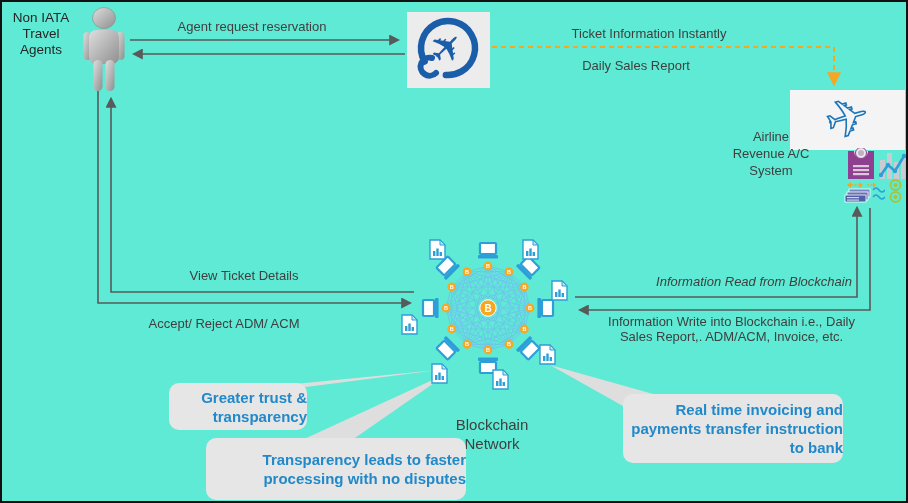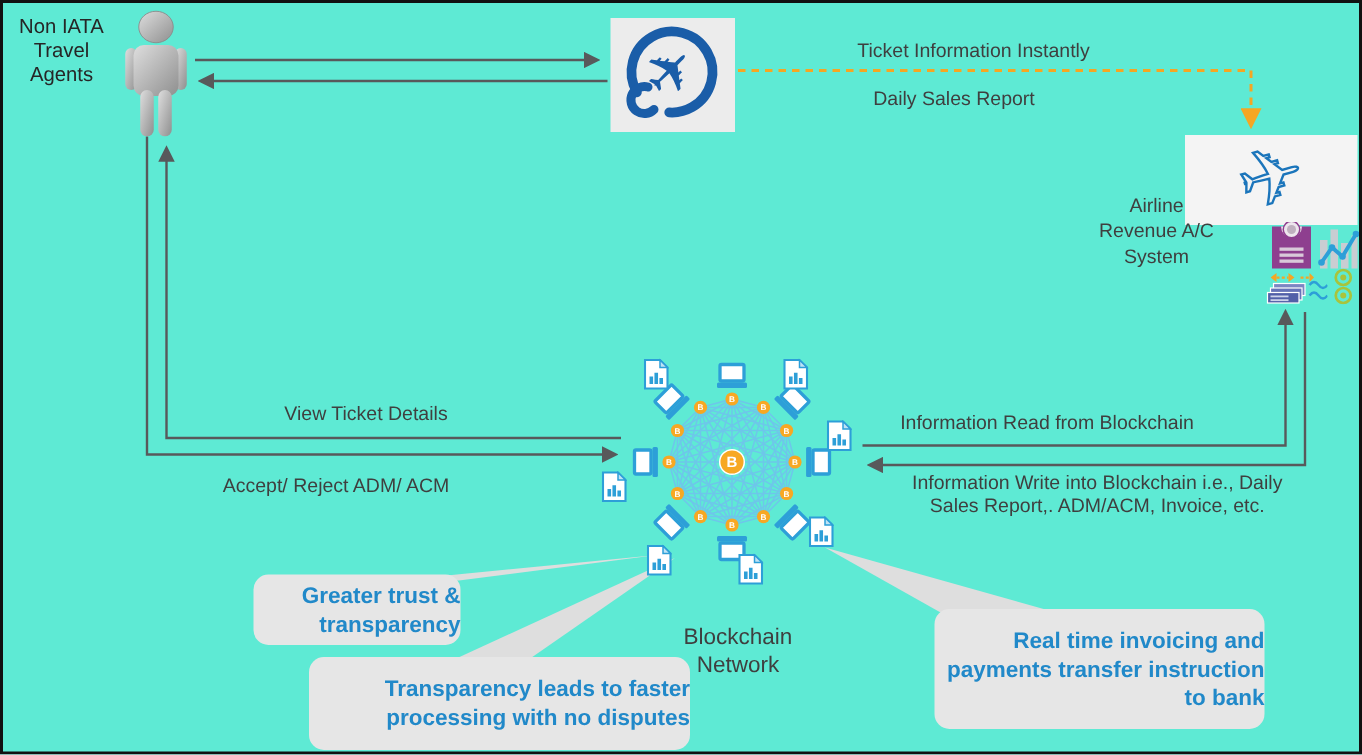--- a/index.html
+++ b/index.html
@@ -135,25 +135,26 @@
     <path d="M1,5 q3,-4 6,0 q3,4 6,0" fill="none" stroke="#2D9FD8" stroke-width="1.6"></path>
     <path d="M1,12 q3,-4 6,0 q3,4 6,0" fill="none" stroke="#2D9FD8" stroke-width="1.6"></path>
   </svg>
   <svg class="abs" style="left:884px;top:177px;" width="19" height="24" viewBox="0 0 19 24">
     <circle cx="9.5" cy="6" r="5" fill="none" stroke="#A8C43C" stroke-width="1.8"></circle>
     <circle cx="9.5" cy="6" r="2" fill="#A8C43C"></circle>
     <circle cx="9.5" cy="18" r="5" fill="none" stroke="#A8C43C" stroke-width="1.8"></circle>
     <circle cx="9.5" cy="18" r="2" fill="#A8C43C"></circle>
   </svg>
 
+  <div class="lbl" style="left:140px;top:17px;width:220px;"><span>Agent request reservation</span></div>
   <div class="lbl" style="left:547px;top:24px;width:200px;"><span>Ticket Information Instantly</span></div>
   <div class="lbl" style="left:534px;top:56px;width:200px;"><span>Daily Sales Report</span></div>
   <div class="lbl" style="left:142px;top:266px;width:200px;"><span>View Ticket Details</span></div>
   <div class="lbl" style="left:112px;top:314px;width:220px;"><span>Accept/ Reject ADM/ ACM</span></div>
-  <div class="lbl" style="left:576px;top:272px;width:240px;"><span>Information Read from Blockchain</span></div>
+  <div class="lbl" style="left:632px;top:272px;width:240px;font-style:italic;"><span>Information Read from Blockchain</span></div>
   <div class="lbl" style="left:577px;top:312px;width:305px;">
     <span class="ln">Information Write into Blockchain i.e., Daily</span>
     <span class="ln">Sales Report,. ADM/ACM, Invoice, etc.</span>
   </div>
 
   <svg id="mesh-svg" class="abs" style="left:400px;top:230px;" width="172" height="152" viewBox="0 0 172 152">
       <line x1="86" y1="34" x2="107" y2="39.626933041053576" stroke="#6EC6EA" stroke-width="1"></line>
       <line x1="86" y1="34" x2="122.37306695894642" y2="55" stroke="#6EC6EA" stroke-width="1"></line>
       <line x1="86" y1="34" x2="128" y2="76" stroke="#6EC6EA" stroke-width="1"></line>
       <line x1="86" y1="34" x2="122.37306695894642" y2="97" stroke="#6EC6EA" stroke-width="1"></line>
@@ -305,28 +306,28 @@
     <span class="ln">Blockchain</span>
     <span class="ln">Network</span>
   </div>
 
   <div class="callout" style="left:167px;top:381px;width:138px;height:47px;">
     <div>
       <span class="ln">Greater trust &amp;</span>
       <span class="ln">transparency</span>
     </div>
   </div>
-  <div class="callout" style="left:204px;top:436px;width:254px;height:62px;">
+  <div class="callout" style="left:204px;top:436px;width:212px;height:62px;padding-left:48px;">
     <div>
       <span class="ln">Transparency leads</span>
       <span class="ln">to faster processing</span>
       <span class="ln">with no disputes</span>
     </div>
   </div>
-  <div class="callout" style="left:621px;top:404px;width:220px;height:80px;">
+  <div class="callout" style="left:621px;top:392px;width:220px;height:69px;">
     <div>
       <span class="ln">Real time invoicing and</span>
       <span class="ln">payments transfer</span>
       <span class="ln">instruction to bank</span>
     </div>
   </div>
 
 </div>
 
 </body></html>

